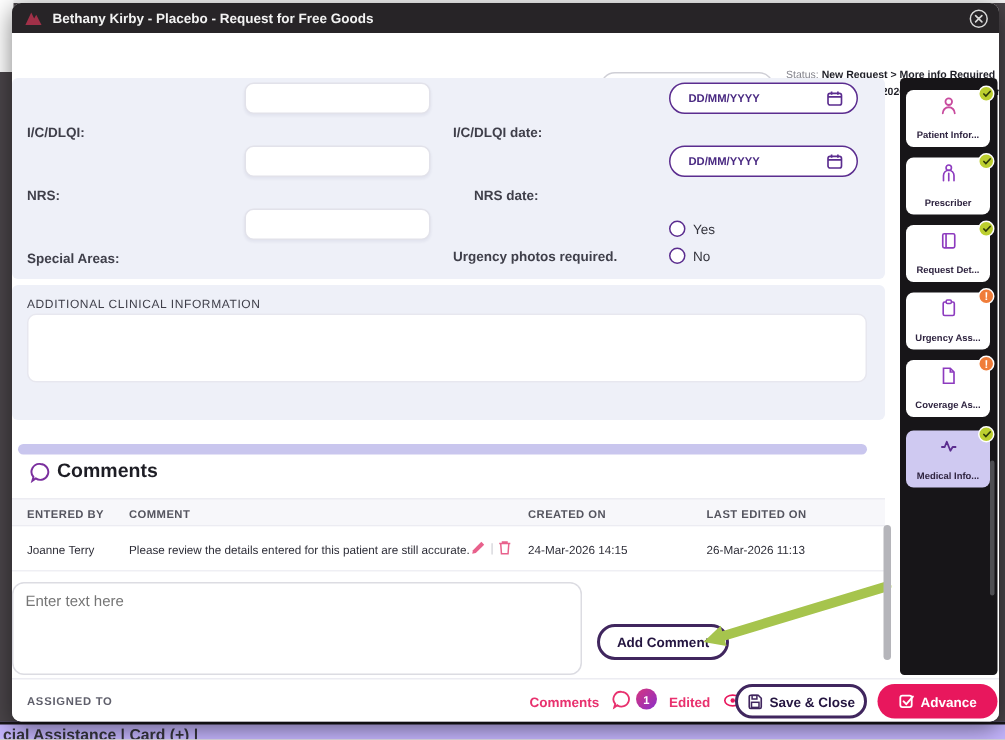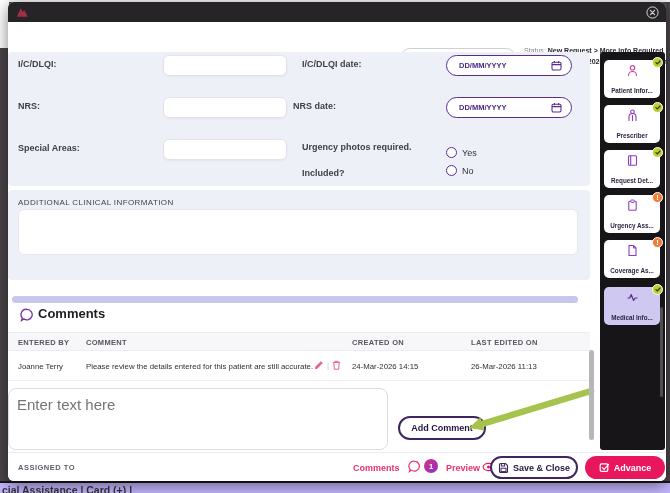--- a/index.html
+++ b/index.html
@@ -25,21 +25,21 @@
   .searchpill { position:absolute; left:392px; top:26px; width:116px; height:20px; border:1px solid #cfcfd6; border-radius:10px; background:#fff; display:flex; align-items:center; padding-left:8px; gap:5px; }
   .searchpill input { border:none; outline:none; width:84px; font-size:8.5px; color:#2e2e38; font-family:"Liberation Sans",sans-serif; background:transparent; }
   .statusblk { position:absolute; left:516px; top:23px; width:140px; font-size:7px; line-height:11px; white-space:nowrap; }
   .statusblk .lbl { color:#85858d; }
   .statusblk .val { color:#1f1f27; font-weight:700; }
 
   
   .lav { position:absolute; left:0; background:#eef0f8; border-radius:4px; width:582px; }
   .card1 { top:50px; height:134px; }
   .card2 { top:188px; height:90px; }
-  .flabel { position:absolute; font-size:9px; font-weight:600; color:#3f3f4a; }
+  .flabel { position:absolute; font-size:9px; font-weight:600; color:#3f3f4a;margin-top:24px; }
   .tinput { position:absolute; width:124px; height:21px; background:#fff; border:1px solid #e2e2ea; border-radius:6px; box-shadow:0 1px 2px rgba(40,40,80,.06); }
   .datepill { position:absolute; width:126px; height:21px; background:#fff; border:1.5px solid #5b2d8f; border-radius:11px; display:flex; align-items:center; padding:0 9px 0 12px; justify-content:space-between; cursor:pointer; }
   .datepill .ph { font-size:7.5px; font-weight:700; color:#4a2a82; }
   .radio { position:absolute; width:11px; height:11px; border:1.5px solid #5b2d8f; border-radius:50%; background:#fff; cursor:pointer; }
   .rlabel { position:absolute; font-size:9px; color:#33333c; }
   .aci-label { position:absolute; left:10px; top:196px; font-size:8px; font-weight:400; color:#3f3f4a; letter-spacing:.4px; }
   .aci-area { position:absolute; left:10px; top:207px; width:560px; height:46px; background:#fff; border:1px solid #e7e7ef; border-radius:6px; }
   .lavbar { position:absolute; left:4px; top:294px; width:566px; height:7px; background:#c9c6ee; border-radius:4px; }
 
   
@@ -47,21 +47,21 @@
   .c-bubble { position:absolute; left:12px; top:306px; }
   .thead { position:absolute; left:0; top:330px; width:582px; height:19px; background:#f7f7fa; border-top:1px solid #ececf2; border-bottom:1px solid #ececf2; }
   .trow { position:absolute; left:0; top:349px; width:582px; height:30px; background:#fff; border-bottom:1px solid #efeff4; }
   .th { position:absolute; top:5px; font-size:7.5px; font-weight:700; color:#55555f; letter-spacing:.3px; }
   .td { position:absolute; top:11px; font-size:7.8px; color:#2e2e38; white-space:nowrap; }
   .colA { left:10px; } .colB { left:78px; } .colC { left:344px; } .colD { left:463px; }
   .rowicons { position:absolute; left:306px; top:9px; display:flex; align-items:center; gap:3px; }
   .sep { font-size:8px; color:#c9c9d0; }
 
   .c-input { position:absolute; left:0px; top:386px; width:380px; height:62px; background:#fff; border:1px solid #dcdce2; border-radius:8px; padding:7px 8px; }
-  .c-input textarea { border:none; outline:none; resize:none; width:100%; height:100%; font-size:15px; color:#2e2e38; font-family:"Liberation Sans",sans-serif; }
+  .c-input textarea { border:none; outline:none; resize:none; width:100%; height:100%; font-size:10px; color:#2e2e38; font-family:"Liberation Sans",sans-serif; }
   .addbtn { position:absolute; left:390px; top:414px; width:88px; height:24px; background:#fff; border:2px solid #40265e; border-radius:12px; font-size:9px; font-weight:700; color:#241540; display:flex; align-items:center; justify-content:center; cursor:pointer; }
   .arrow { position:absolute; left:455px; top:381px; pointer-events:none; }
 
   .scrollthumb { position:absolute; left:581px; top:348px; width:5px; height:90px; background:#b5b5ba; border-radius:3px; }
 
   
   .sidebar { position:absolute; left:592px; top:50px; width:65px; height:398px; background:#171518; border-radius:3px; }
   .sb-scroll { position:absolute; right:2px; top:255px; width:3px; height:90px; background:#4e4e52; border-radius:2px; }
   .card { position:absolute; left:4px; width:56px; height:38px; background:#fff; border-radius:5px; cursor:pointer; display:flex; flex-direction:column; align-items:center; justify-content:space-between; padding:4px 2px 4px; }
   .card.selected { background:#cfc9f1; }
@@ -93,20 +93,21 @@
   <div class="underpage">
     <span>cial Assistance      |      Card (+)      |</span>
   </div>
 
   <div class="modal">
 
     <div class="titlebar">
       <svg width="13" height="12" viewBox="0 0 14 12">
           <path d="M1 11 L5.2 2 L7.3 6.3 L8.8 3.6 L12.6 11 Z" fill="#a03048"></path>
         </svg>
+      <span class="ttl">Bethany Kirby - Placebo - Request for Free Goods</span>
       <svg class="close-btn" viewBox="0 0 13 13">
           <circle cx="6.5" cy="6.5" r="5.6" fill="none" stroke="#d8d8d8" stroke-width="1"></circle>
           <path d="M4.4 4.4l4.2 4.2M8.6 4.4L4.4 8.6" stroke="#d8d8d8" stroke-width="1.1" stroke-linecap="round"></path>
         </svg>
     </div>
 
     <div class="headerrow">
       <span class="attach">Attachments</span>
       <svg class="clip" width="10" height="12" viewBox="0 0 11 13">
           <path d="M8.2 3.6 4.6 7.6a1.7 1.7 0 1 0 2.5 2.3l3.5-4A2.9 2.9 0 0 0 6.4 2L2.8 6" fill="none" stroke="#E8316E" stroke-width="1.2" stroke-linecap="round"></path>
@@ -132,21 +133,21 @@
       <div class="datepill" style="left:438px; top:3px;">
         <span class="ph">DD/MM/YYYY</span>
         <svg width="11" height="11" viewBox="0 0 11 11">
             <rect x="1" y="2.2" width="9" height="7.8" rx="1.4" fill="none" stroke="#5b2d8f" stroke-width="1.1"></rect>
             <path d="M3.4 1v2.2M7.6 1v2.2M1 4.6h9" stroke="#5b2d8f" stroke-width="1.1"></path>
           </svg>
       </div>
 
       <span class="flabel" style="left:10px; top:49px;">NRS:</span>
       <div class="tinput" style="left:155px; top:45px;"></div>
-      <span class="flabel" style="left:285px; top:49px;">NRS date:</span>
+      <span class="flabel" style="left:308px; top:49px;">NRS date:</span>
       <div class="datepill" style="left:438px; top:45px;">
         <span class="ph">DD/MM/YYYY</span>
         <svg width="11" height="11" viewBox="0 0 11 11">
             <rect x="1" y="2.2" width="9" height="7.8" rx="1.4" fill="none" stroke="#5b2d8f" stroke-width="1.1"></rect>
             <path d="M3.4 1v2.2M7.6 1v2.2M1 4.6h9" stroke="#5b2d8f" stroke-width="1.1"></path>
           </svg>
       </div>
 
       <span class="flabel" style="left:10px; top:91px;">Special Areas:</span>
       <div class="tinput" style="left:155px; top:87px;"></div>
@@ -274,21 +275,21 @@
       <div class="sb-scroll"></div>
     </div>
 
     <div class="footer"></div>
     <span class="as-lbl">ASSIGNED TO</span>
     <span class="f-comments">Comments</span>
     <svg class="f-bubble" width="13" height="13" viewBox="0 0 14 14">
         <path d="M7 1.3a5.3 5.3 0 1 1-3.2 9.6L1.6 12.5l.7-2.5A5.3 5.3 0 0 1 7 1.3Z" fill="none" stroke="#E8316E" stroke-width="1.3"></path>
       </svg>
     <span class="f-badge">1</span>
-    <span class="f-preview">Preview</span>
+    <span class="f-preview">Edited</span>
     <svg class="f-eye" width="13" height="10" viewBox="0 0 13 10">
         <ellipse cx="6.5" cy="5" rx="5.3" ry="3.6" fill="none" stroke="#e8175d" stroke-width="1.1"></ellipse>
         <circle cx="6.5" cy="5" r="1.5" fill="#e8175d"></circle>
       </svg>
     <button class="savebtn">
       <svg width="11" height="11" viewBox="0 0 11 11">
           <path d="M1.5 2.5a1 1 0 0 1 1-1h5l2 2v5.9a1 1 0 0 1-1 1h-6a1 1 0 0 1-1-1z" fill="none" stroke="#40265e" stroke-width="1.1"></path>
           <rect x="3.4" y="1.6" width="3.2" height="2.4" fill="none" stroke="#40265e" stroke-width="1"></rect>
           <rect x="3" y="6.2" width="5" height="3.4" fill="none" stroke="#40265e" stroke-width="1"></rect>
         </svg>

